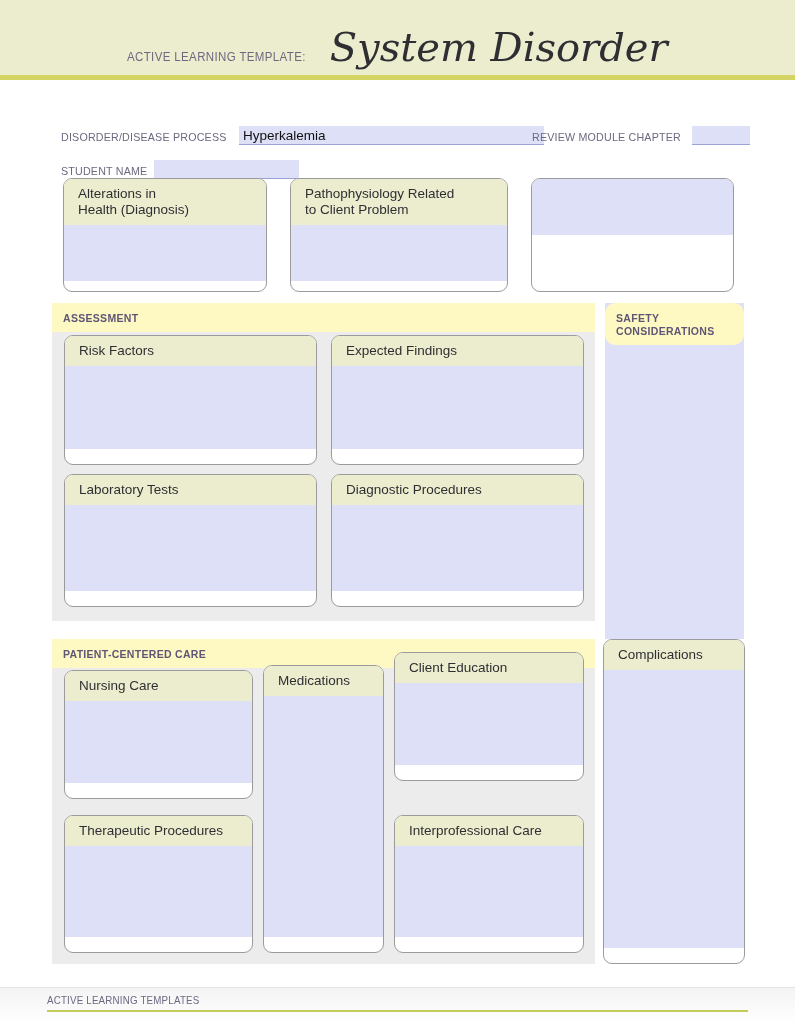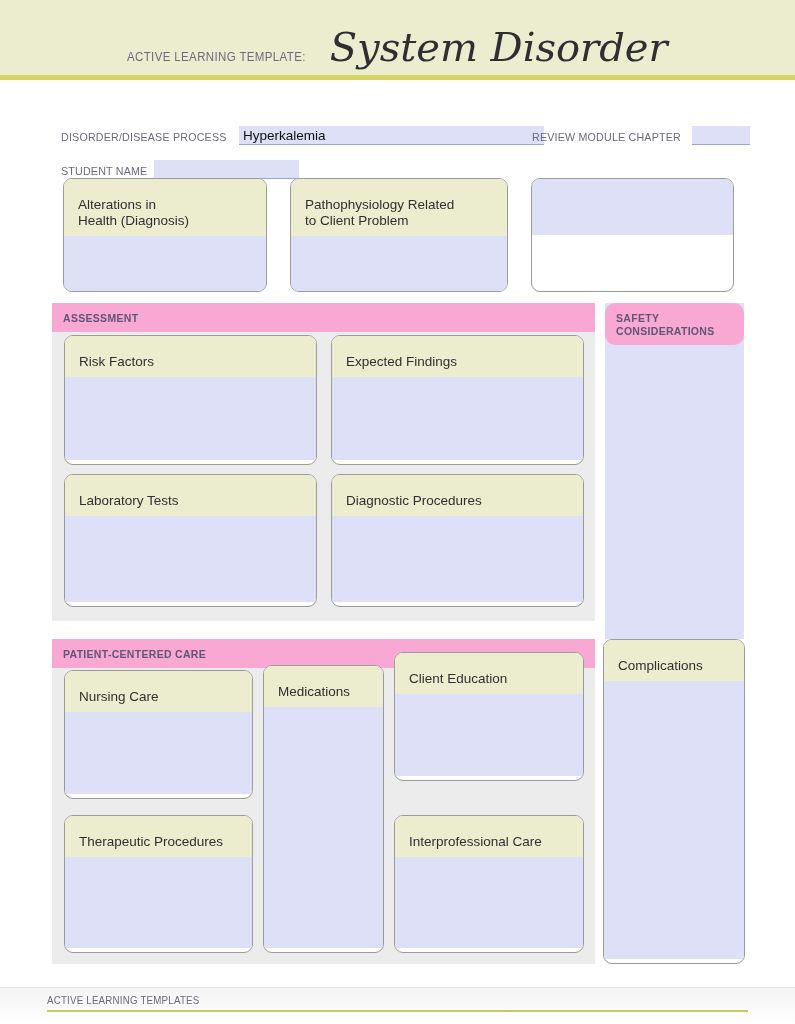--- a/index.html
+++ b/index.html
@@ -105,21 +105,21 @@
     border: 1px solid #9b9b9b;
     border-radius: 9px;
     box-sizing: border-box;
     overflow: hidden;
   }
   .card-head {
     background: #ecedce;
     color: #2f2f33;
     font-size: 13.5px;
     line-height: 16px;
-    padding: 18px 0 7px 14px;
+    padding: 7px 0 7px 14px;
     white-space: pre-line;
     box-sizing: border-box;
   }
   .card-body {
     background: #dde0f7;
     width: 100%;
     box-sizing: border-box;
   }
 
   
@@ -130,21 +130,21 @@
   #card-patho .card-body,
   #card-health .card-body { height: 56px; }
 
   
   .panel {
     position: absolute;
     box-sizing: border-box;
     background: #ececec;
   }
   .panel-head {
-    background: #f9a8d4;
+    background: #fef9c3;
     color: #5f5676;
     font-weight: bold;
     font-size: 10.5px;
     letter-spacing: 0.3px;
     padding: 9px 0 7px 11px;
     line-height: 13px;
     box-sizing: border-box;
   }
   #panel-assessment { left: 52px; top: 303px; width: 543px; height: 318px; }
   #panel-pcc        { left: 52px; top: 639px; width: 543px; height: 325px; }

